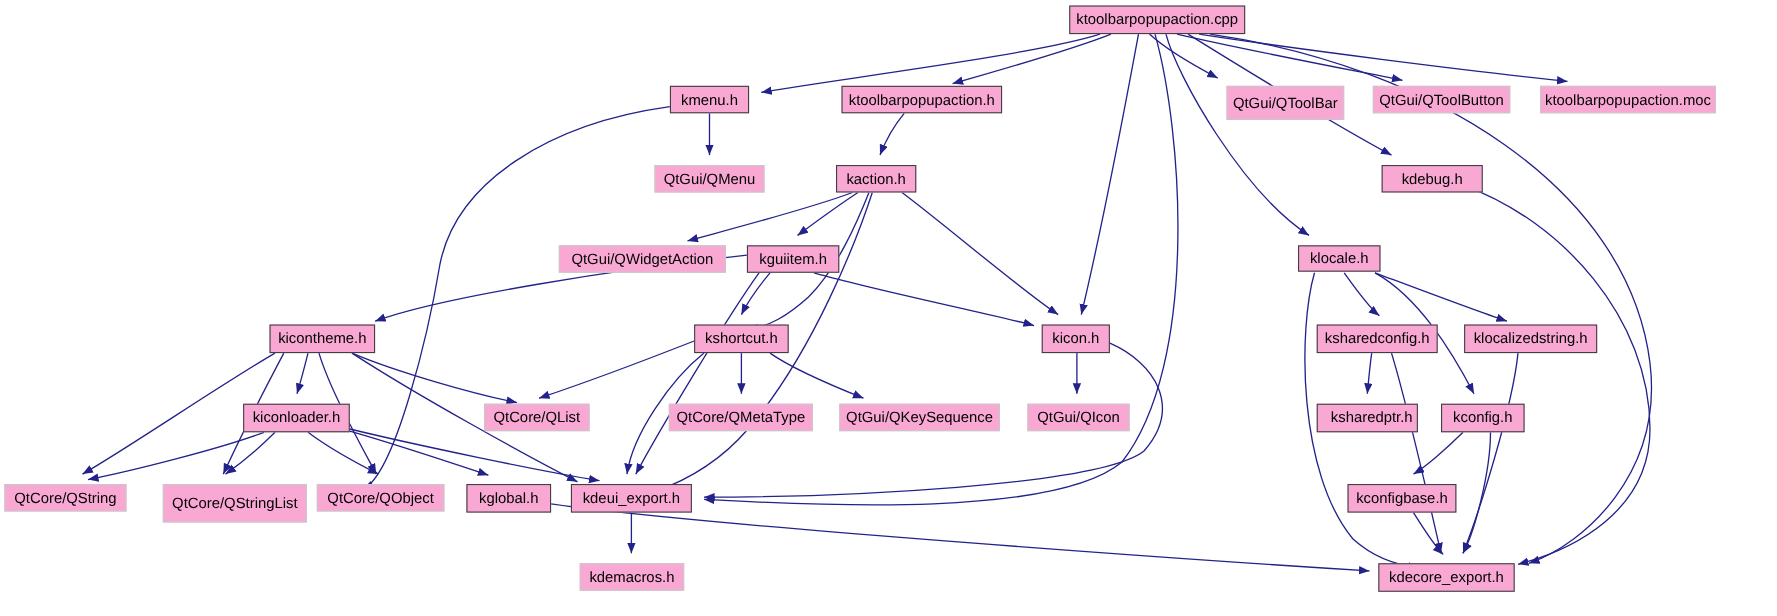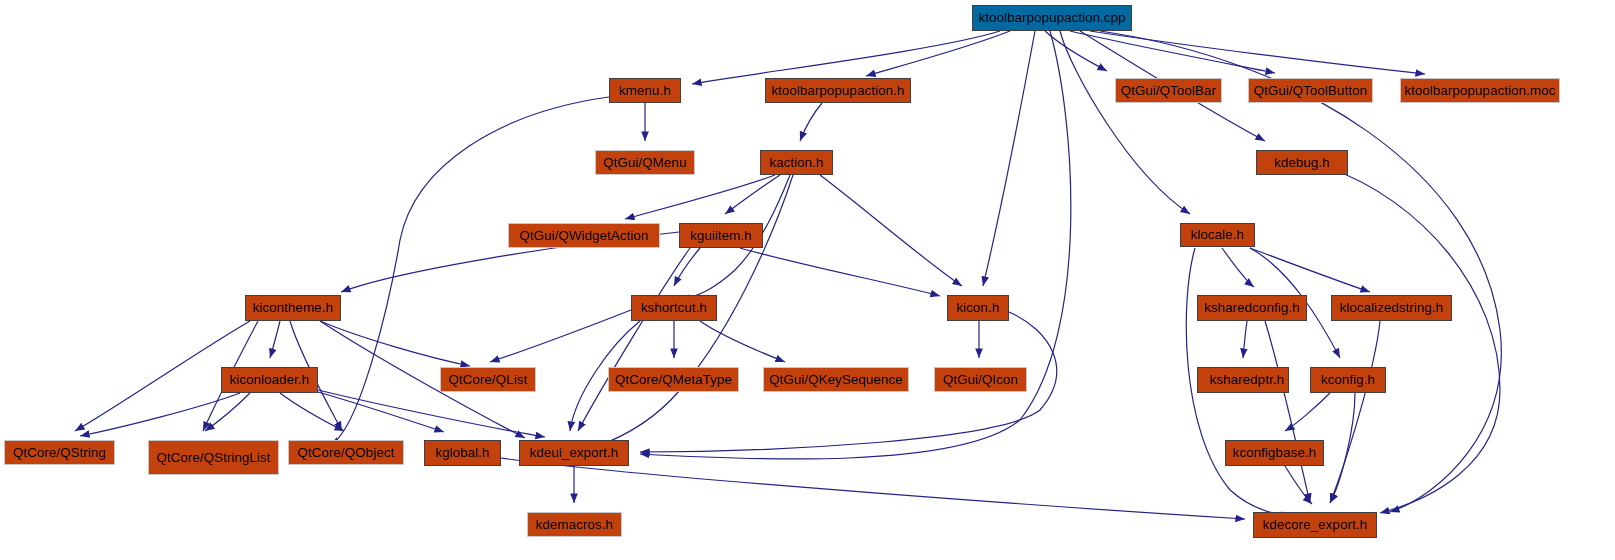--- a/index.html
+++ b/index.html
@@ -28,29 +28,29 @@
   .node {
     position: absolute;
     box-sizing: border-box;
     display: flex;
     align-items: center;
     justify-content: center;
     font-size: 13.5px;
     line-height: 1;
     color: #000000;
     white-space: nowrap;
-    background: #c2410c;
+    background: #f9a8d4;
     border: 1px solid #c8c8c8;
     z-index: 5;
   }
   .node.bold {
     border: 1.6px solid #404040;
   }
   .node.current {
-    background: #0369a1;
+    background: #f9a8d4;
     border: 1.6px solid #404040;
   }
   .node-label {
     pointer-events: none;
   }
 </style>
 </head>
 <body>
 
 <div id="graph-root">
@@ -118,21 +118,21 @@
   <div id="node-layer">
       <div class="node current" style="left: 972px; top: 5px; width: 160px; height: 26px;">
         <span class="node-label">ktoolbarpopupaction.cpp</span>
       </div>
       <div class="node bold" style="left: 609px; top: 78px; width: 72px; height: 25px;">
         <span class="node-label">kmenu.h</span>
       </div>
       <div class="node bold" style="left: 765px; top: 78px; width: 146px; height: 25px;">
         <span class="node-label">ktoolbarpopupaction.h</span>
       </div>
-      <div class="node light" style="left: 1115px; top: 78px; width: 107px; height: 25px;">
+      <div class="node light" style="left: 1115px; top: 78px; width: 107px; height: 31px;">
         <span class="node-label">QtGui/QToolBar</span>
       </div>
       <div class="node light" style="left: 1248px; top: 78px; width: 125px; height: 25px;">
         <span class="node-label">QtGui/QToolButton</span>
       </div>
       <div class="node light" style="left: 1400px; top: 78px; width: 160px; height: 25px;">
         <span class="node-label">ktoolbarpopupaction.moc</span>
       </div>
       <div class="node light" style="left: 595px; top: 150px; width: 100px; height: 25px;">
         <span class="node-label">QtGui/QMenu</span>

